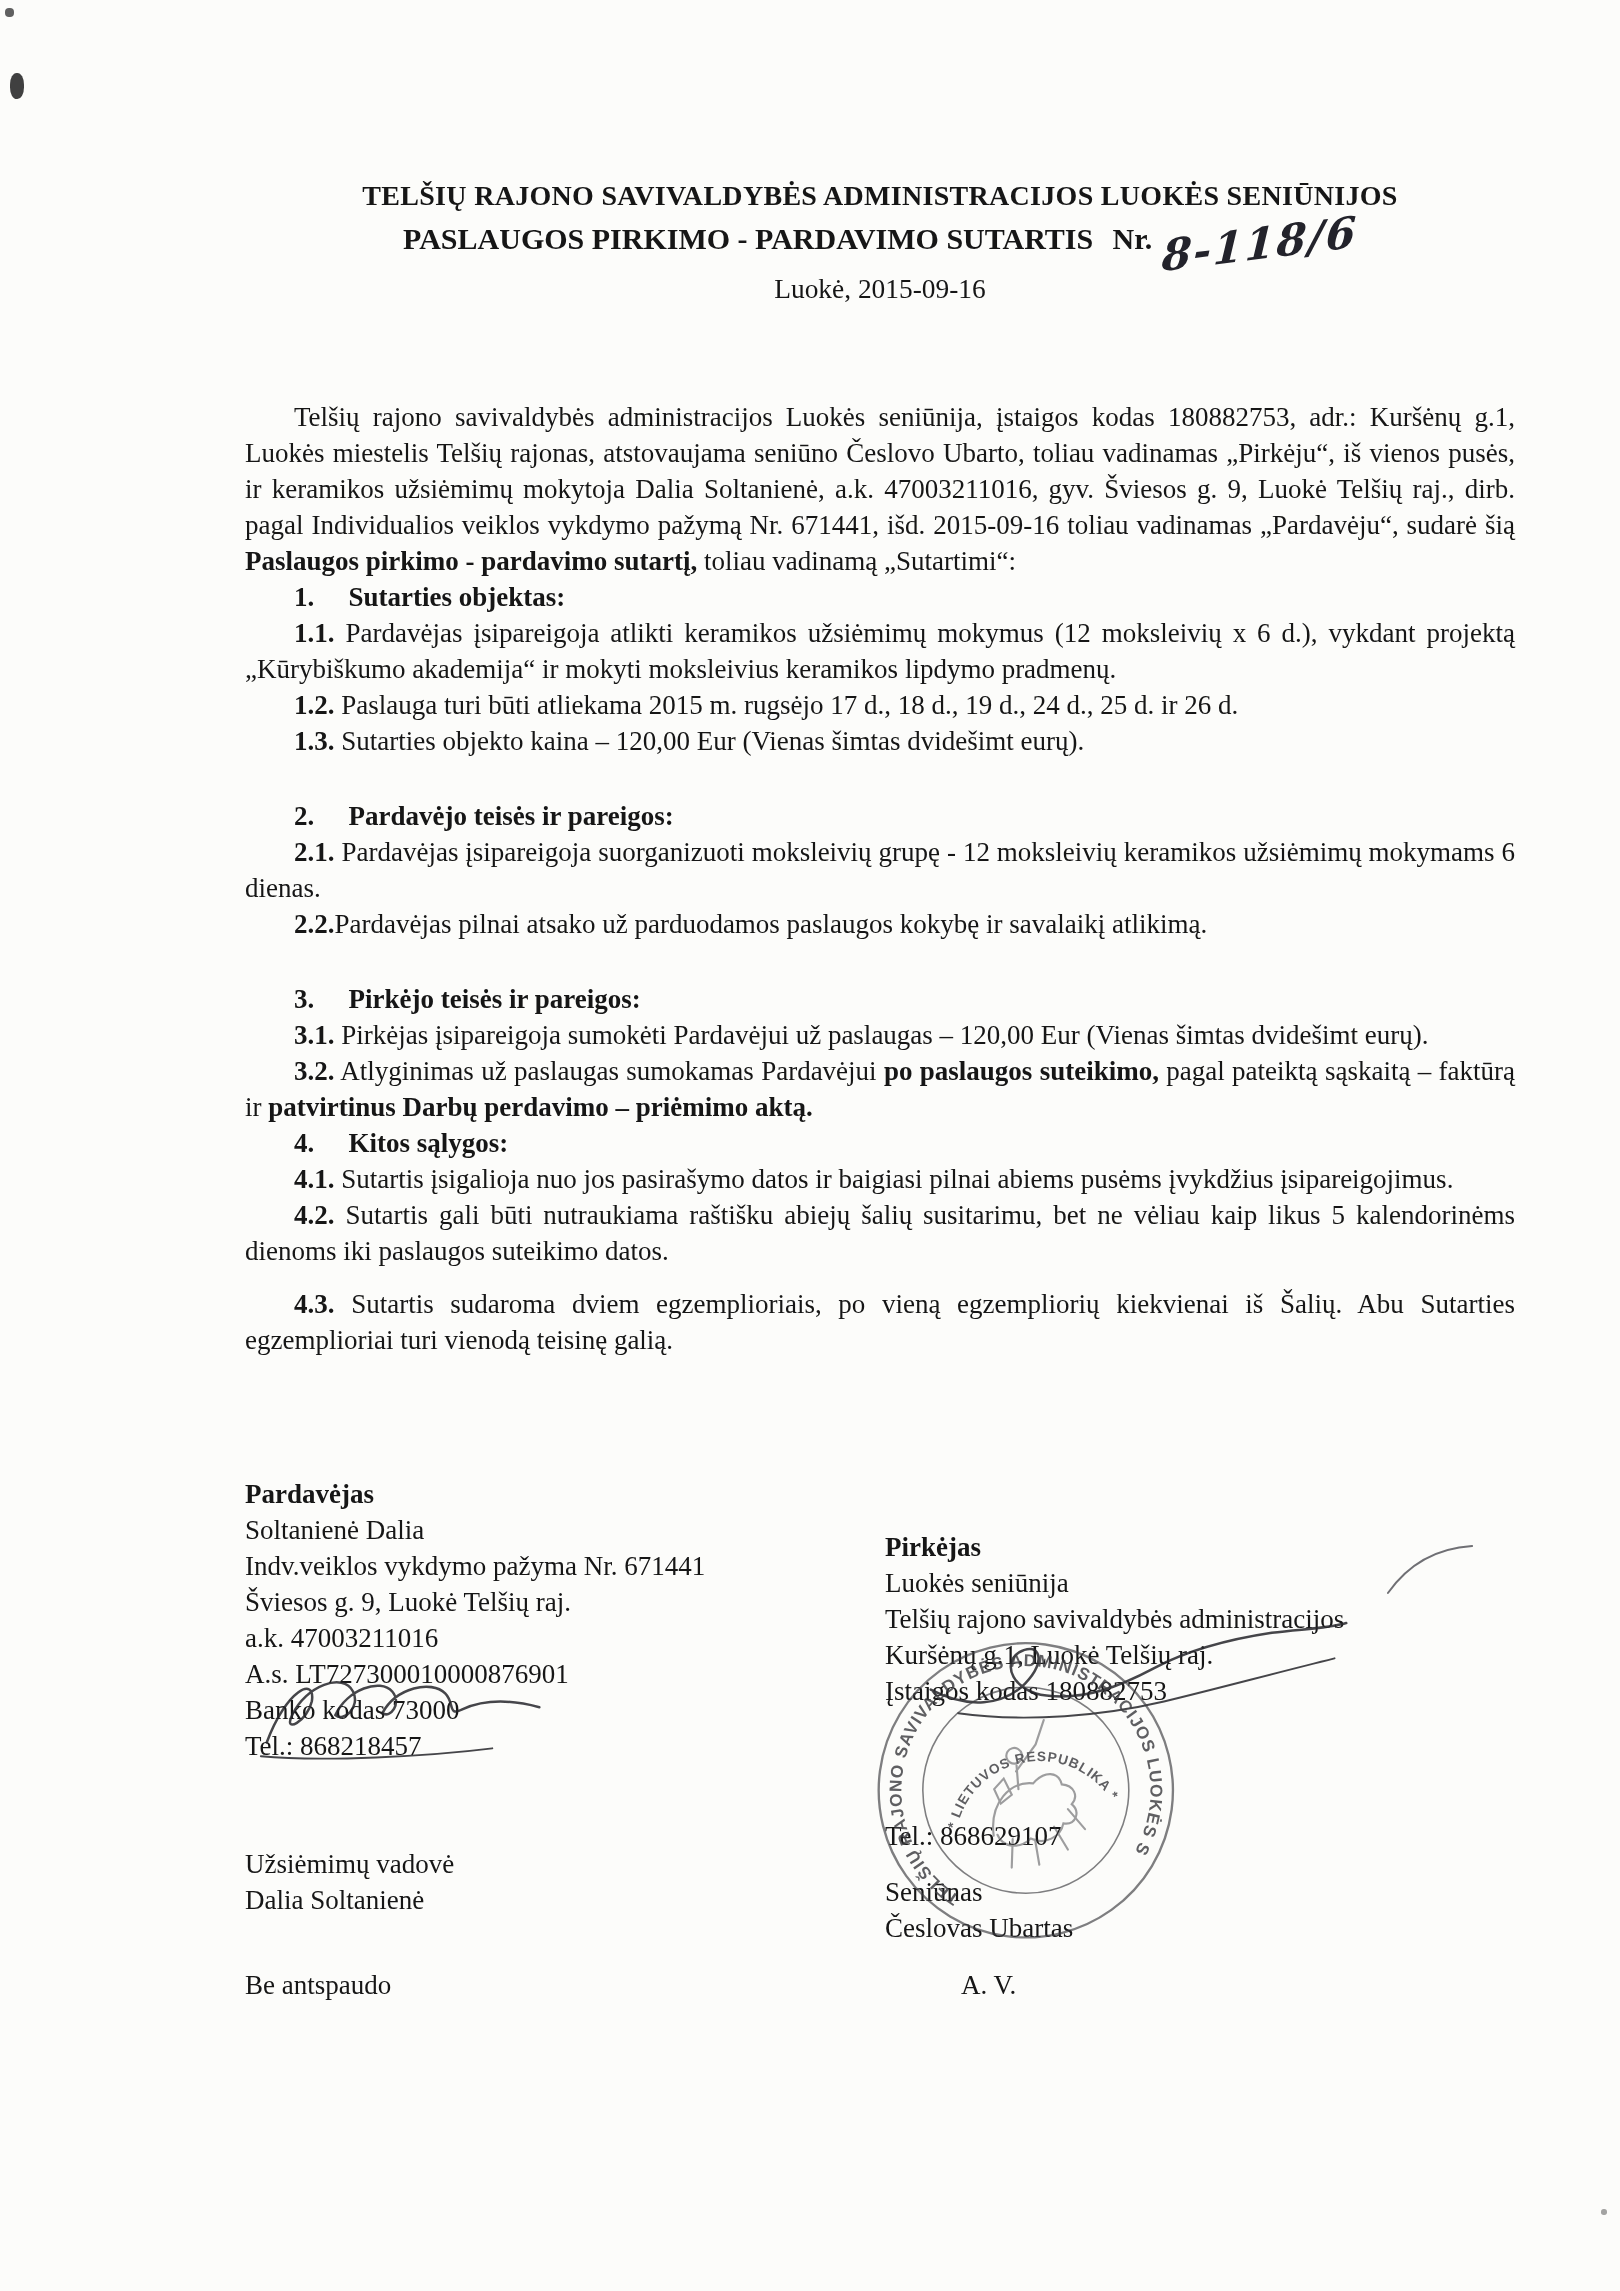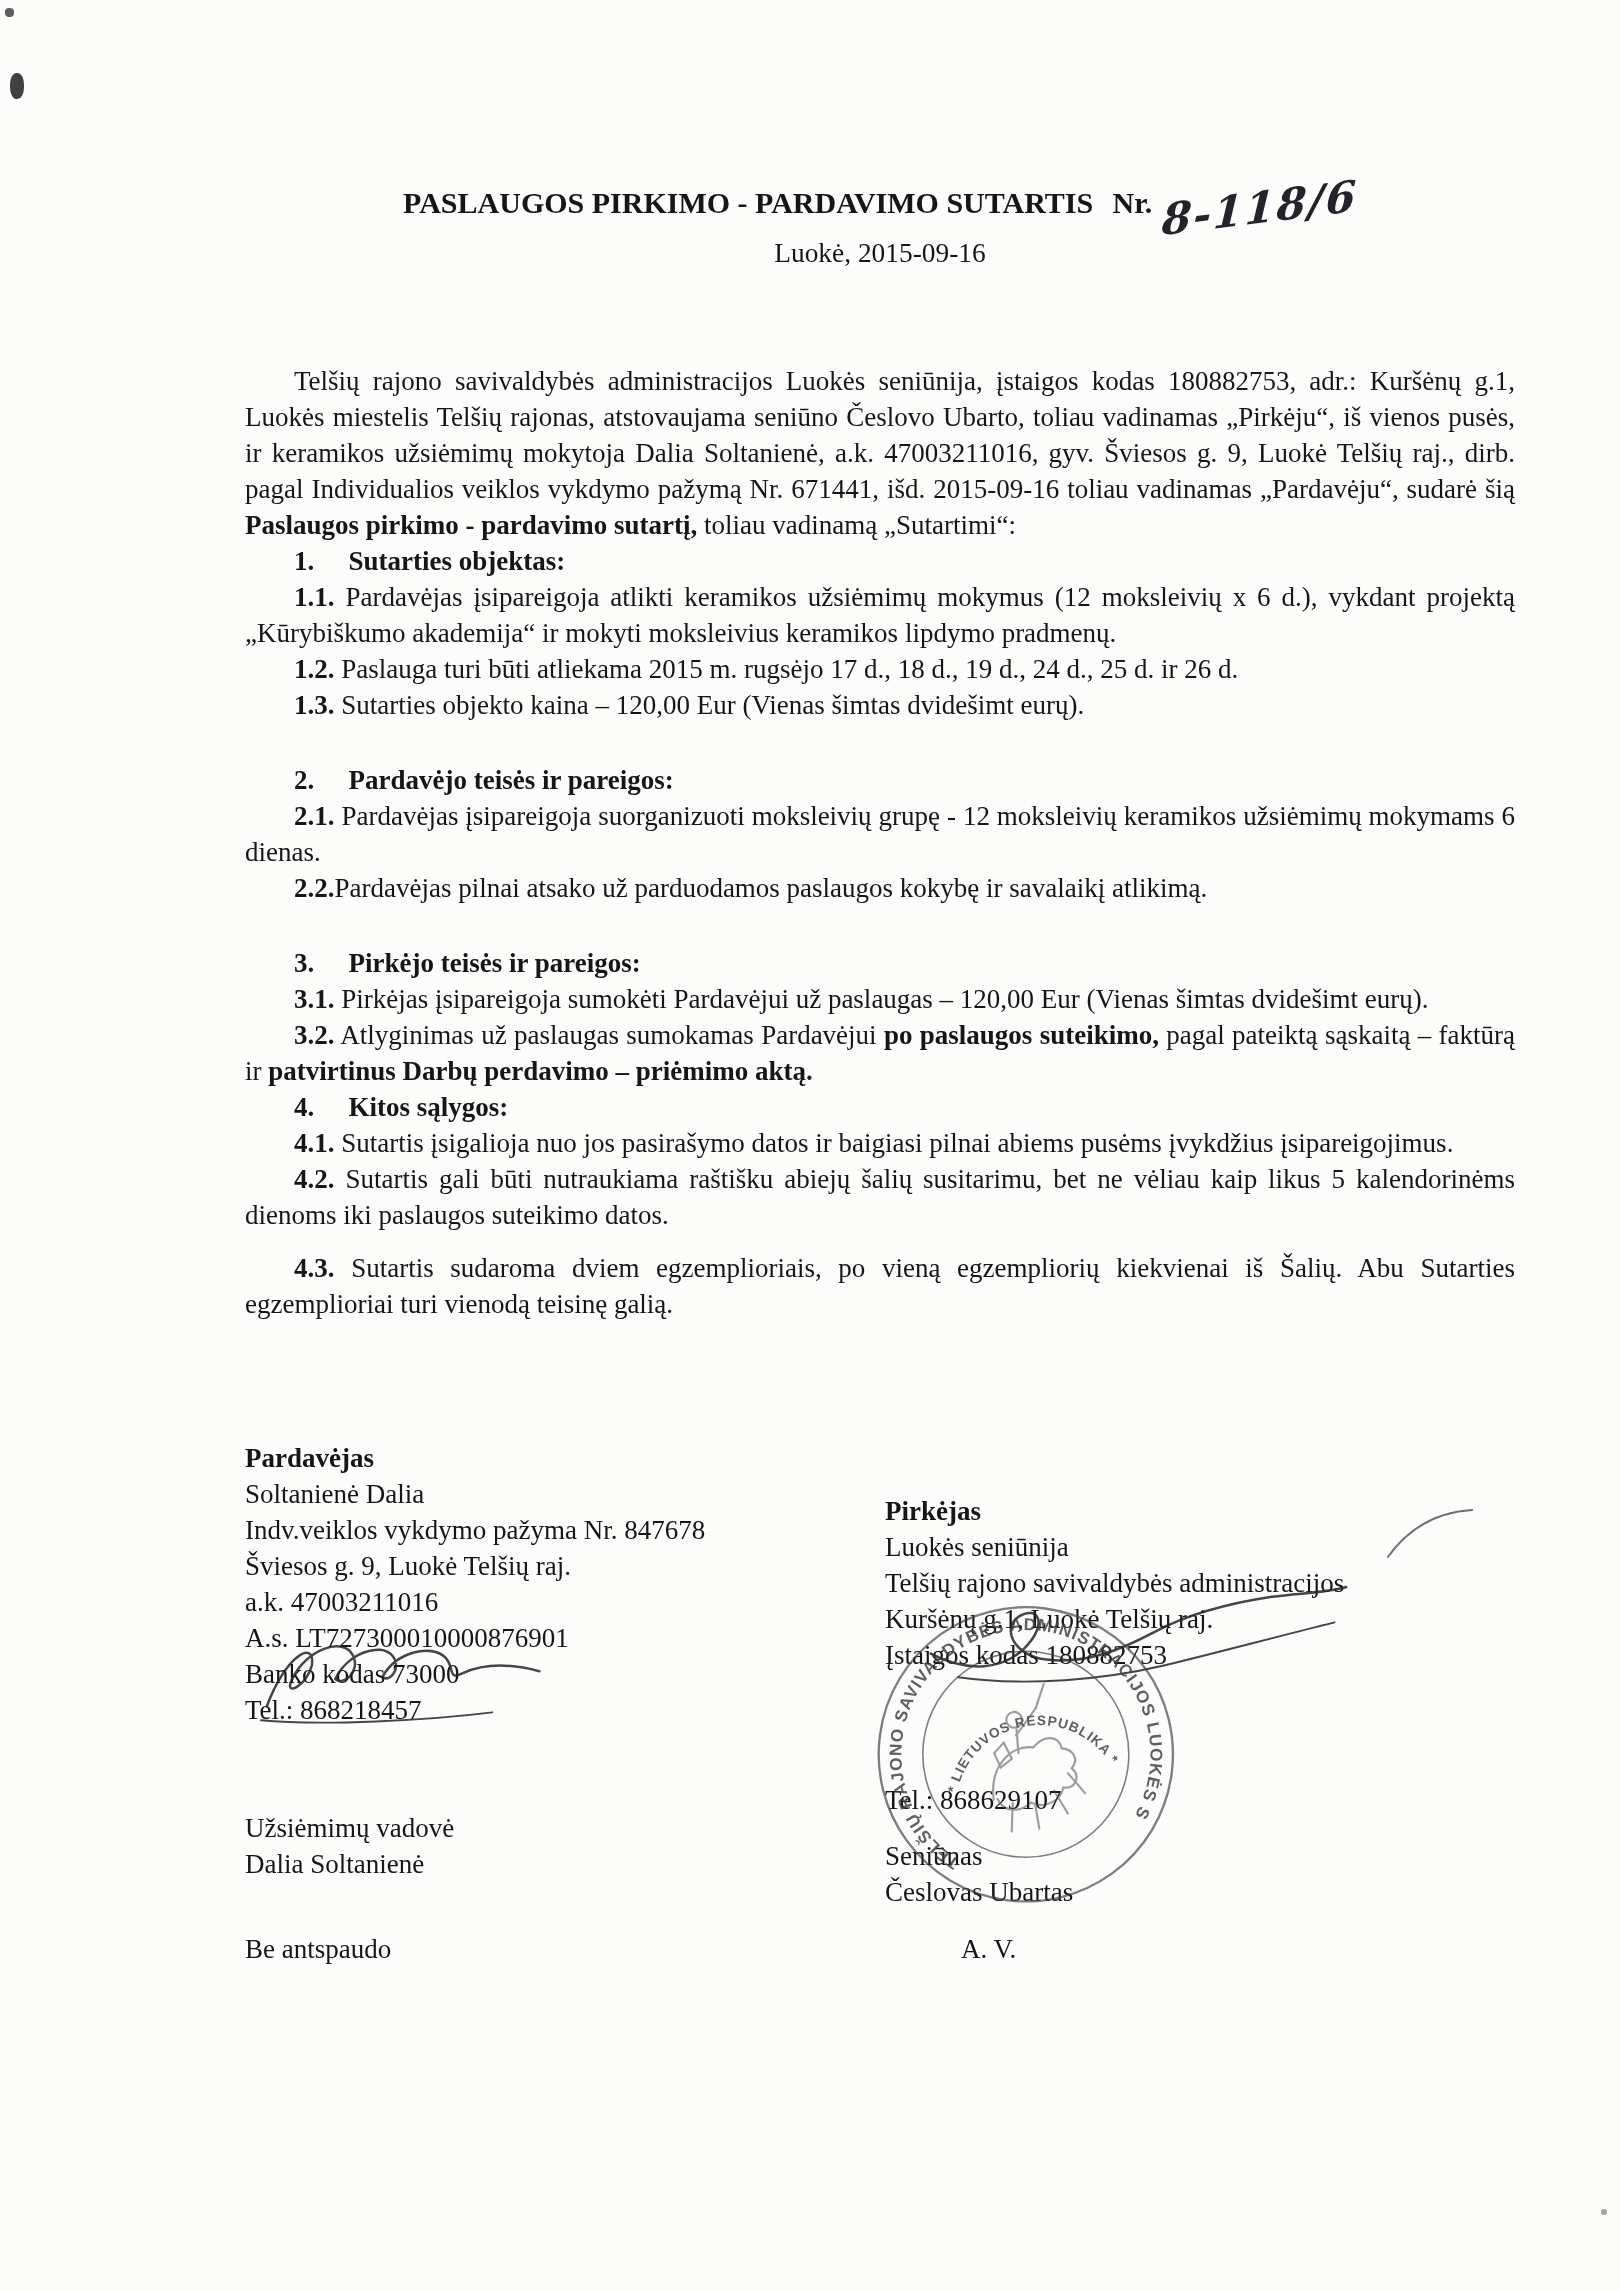--- a/index.html
+++ b/index.html
@@ -58,20 +58,21 @@
 
 <div class="page">
 
   <div class="speck speck1"></div>
   <div class="speck speck2"></div>
   <div class="speck speck3"></div>
 
   <div class="content">
 
     <div class="title-block">
+      <div class="org-line">TELŠIŲ RAJONO SAVIVALDYBĖS ADMINISTRACIJOS LUOKĖS SENIŪNIJOS</div>
       <div class="contract-line">
         <span>PASLAUGOS PIRKIMO - PARDAVIMO SUTARTIS</span>
         <span class="nr">Nr.</span>
         <span class="handwritten">8-118/6</span>
       </div>
       <div class="date-line">Luokė, 2015-09-16</div>
     </div>
 
     <p class="para intro"><span>Telšių rajono savivaldybės administracijos Luokės seniūnija, įstaigos kodas 180882753, adr.: Kuršėnų g.1, Luokės miestelis Telšių rajonas, atstovaujama seniūno Česlovo Ubarto, toliau vadinamas „Pirkėju“, iš vienos pusės, ir keramikos užsiėmimų mokytoja Dalia Soltanienė, a.k. 47003211016, gyv. Šviesos g. 9, Luokė Telšių raj., dirb. pagal Individualios veiklos vykdymo pažymą Nr. 671441, išd. 2015-09-16 toliau vadinamas „Pardavėju“, sudarė šią </span><span style="font-weight: bold;">Paslaugos pirkimo - pardavimo sutartį,</span><span> toliau vadinamą „Sutartimi“:</span></p>
 
@@ -99,21 +100,21 @@
     </p>
     <p class="para"><span style="font-weight: bold;">4.1.</span><span> Sutartis įsigalioja nuo jos pasirašymo datos ir baigiasi pilnai abiems pusėms įvykdžius įsipareigojimus.</span></p>
     <p class="para"><span style="font-weight: bold;">4.2.</span><span> Sutartis gali būti nutraukiama raštišku abiejų šalių susitarimu, bet ne vėliau kaip likus 5 kalendorinėms dienoms iki paslaugos suteikimo datos.</span></p>
     <p class="para small-gap-before"><span style="font-weight: bold;">4.3.</span><span> Sutartis sudaroma dviem egzemplioriais, po vieną egzempliorių kiekvienai iš Šalių. Abu Sutarties egzemplioriai turi vienodą teisinę galią.</span></p>
 
     <div class="signatures">
 
       <div class="col-seller">
         <div class="sline col-head">Pardavėjas</div>
         <div class="sline">Soltanienė Dalia</div>
-        <div class="sline">Indv.veiklos vykdymo pažyma Nr. 847678</div>
+        <div class="sline">Indv.veiklos vykdymo pažyma Nr. 671441</div>
         <div class="sline">Šviesos g. 9, Luokė Telšių raj.</div>
         <div class="sline">a.k. 47003211016</div>
         <div class="sline">A.s. LT727300010000876901</div>
         <div class="sline">Banko kodas 73000</div>
         <div class="sline">Tel.: 868218457</div>
         <div class="sline seller-role">Užsiėmimų vadovė</div>
         <div class="sline">Dalia Soltanienė</div>
         <div class="sline seller-note">Be antspaudo</div>
       </div>
 

